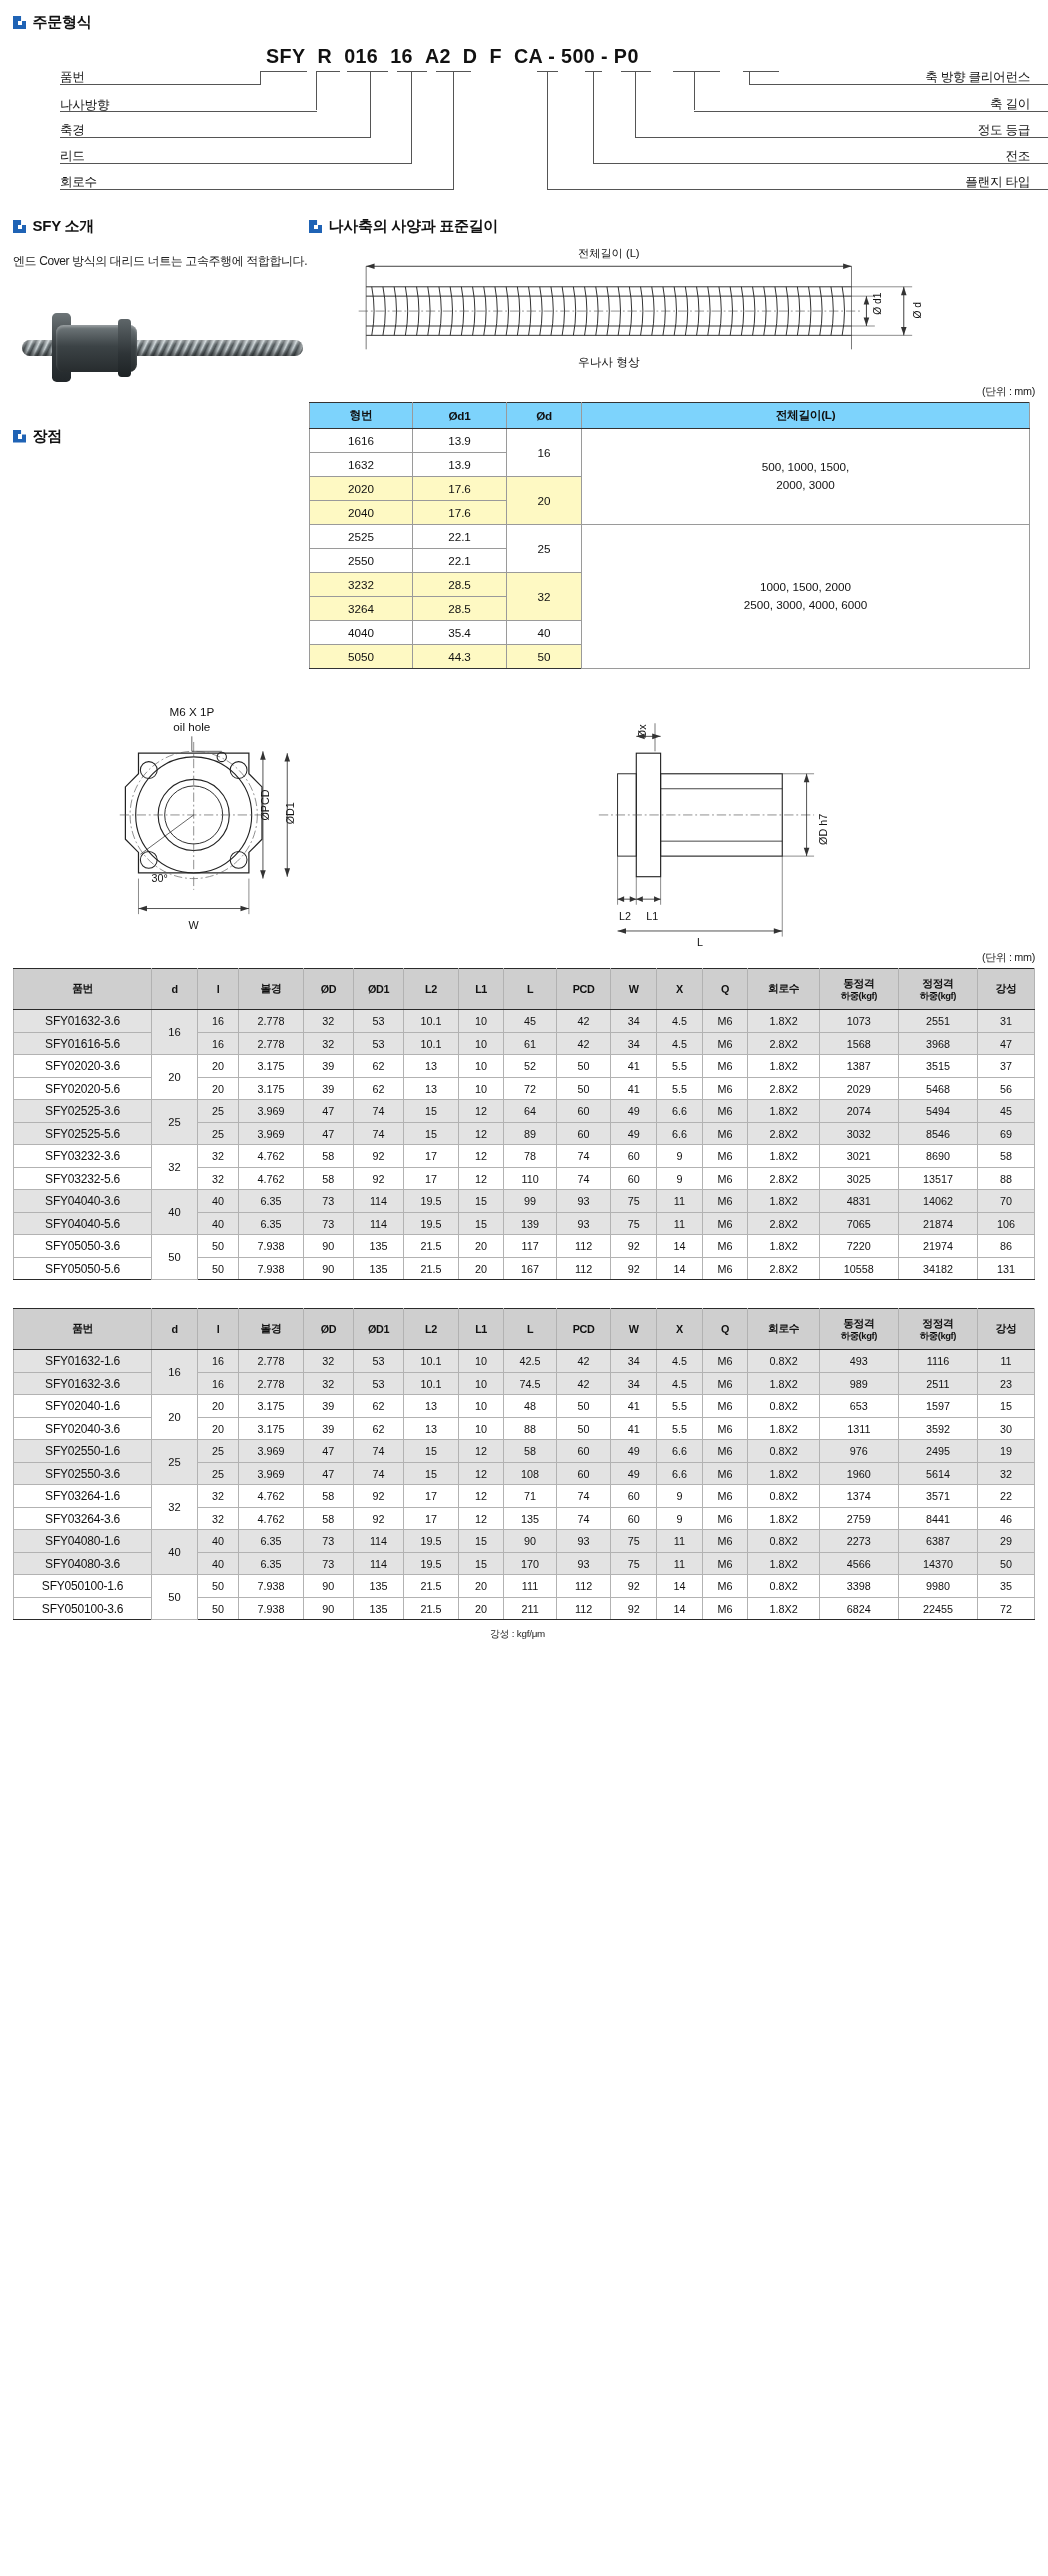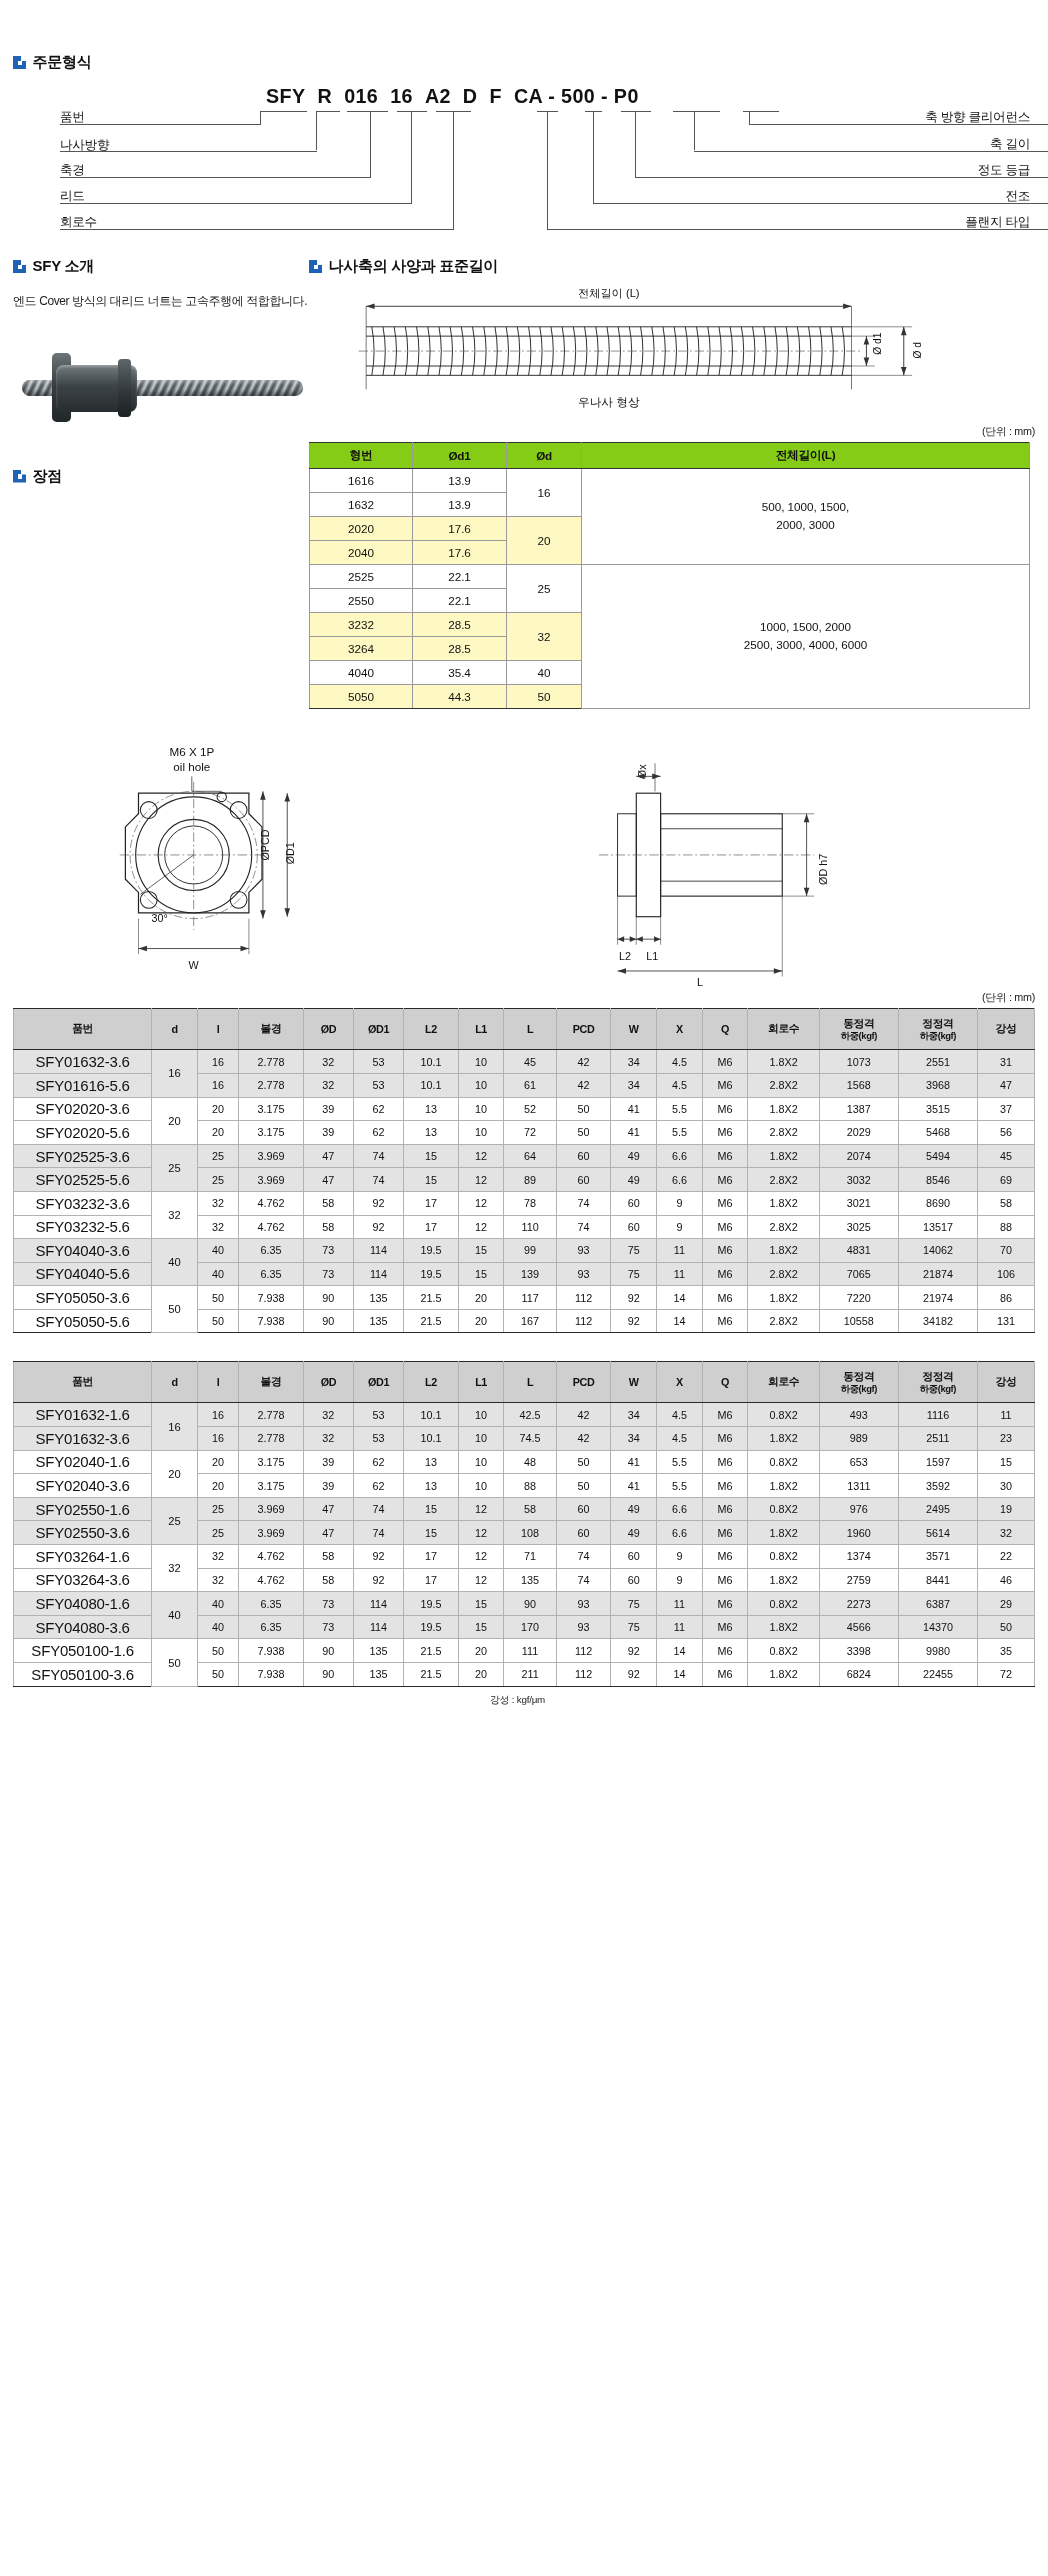--- a/index.html
+++ b/index.html
@@ -9,21 +9,21 @@
     background: #ffffff;
   }
   body {
     width: 1048px;
     min-height: 2576px;
     position: relative;
     font-family: "Liberation Sans", "DejaVu Sans", sans-serif;
     color: #1a1a1a;
     font-size: 12px;
   }
-  .page { position: relative; width: 1048px; margin-top: 40px; }
+  .page { position: relative; width: 1048px; }
 
   
   .sec-head {
     display: flex;
     align-items: center;
     gap: 6.6px;
     font-size: 15px;
     font-weight: bold;
     color: #111;
     letter-spacing: -0.3px;
@@ -169,21 +169,21 @@
     color: #111;
   }
   .spec-tbl th, .spec-tbl td {
     border: 0.9px solid #9a9a9a;
     text-align: center;
     padding: 4.7px 3.7px;
     height: 24px;
     font-weight: normal;
   }
   .spec-tbl thead th {
-    background: #84cc16;
+    background: #7dd3fc;
     font-weight: bold;
     border-top: 1.9px solid #333;
     border-bottom: 1.9px solid #333;
     letter-spacing: -0.3px;
   }
   .spec-tbl tr.alt td { background: #fef9c3; }
   .spec-tbl tr:last-child td { border-bottom: 1.9px solid #333; }
   .spec-tbl td.len { font-size: 11.7px; line-height: 1.55; }
 
   
@@ -212,21 +212,21 @@
     border-top: 1.9px solid #2a2a2a;
     border-bottom: 1.9px solid #2a2a2a;
     height: 41px;
     letter-spacing: -0.4px;
     font-size: 10.8px;
   }
   .data-tbl thead th .two-line { display: block; line-height: 1.25; text-align: center; }
   .data-tbl thead th .sub { font-size: 9.4px; }
   .data-tbl tbody tr.shade td { background: #e3e3e3; }
   .data-tbl tbody tr:last-child td { border-bottom: 1.9px solid #2a2a2a; }
-  .data-tbl td.pn { text-align: center; letter-spacing: -0.2px; font-size: 15px; }
+  .data-tbl td.pn { text-align: center; letter-spacing: -0.2px; font-size: 12px; }
   .data-tbl td.dgrp { font-size: 11.2px; }
 
   .tbl-gap { height: 28px; }
   .foot-note {
     text-align: center;
     font-size: 9.8px;
     color: #222;
     padding: 7.5px 13px 0 0;
     letter-spacing: -0.2px;
   }

